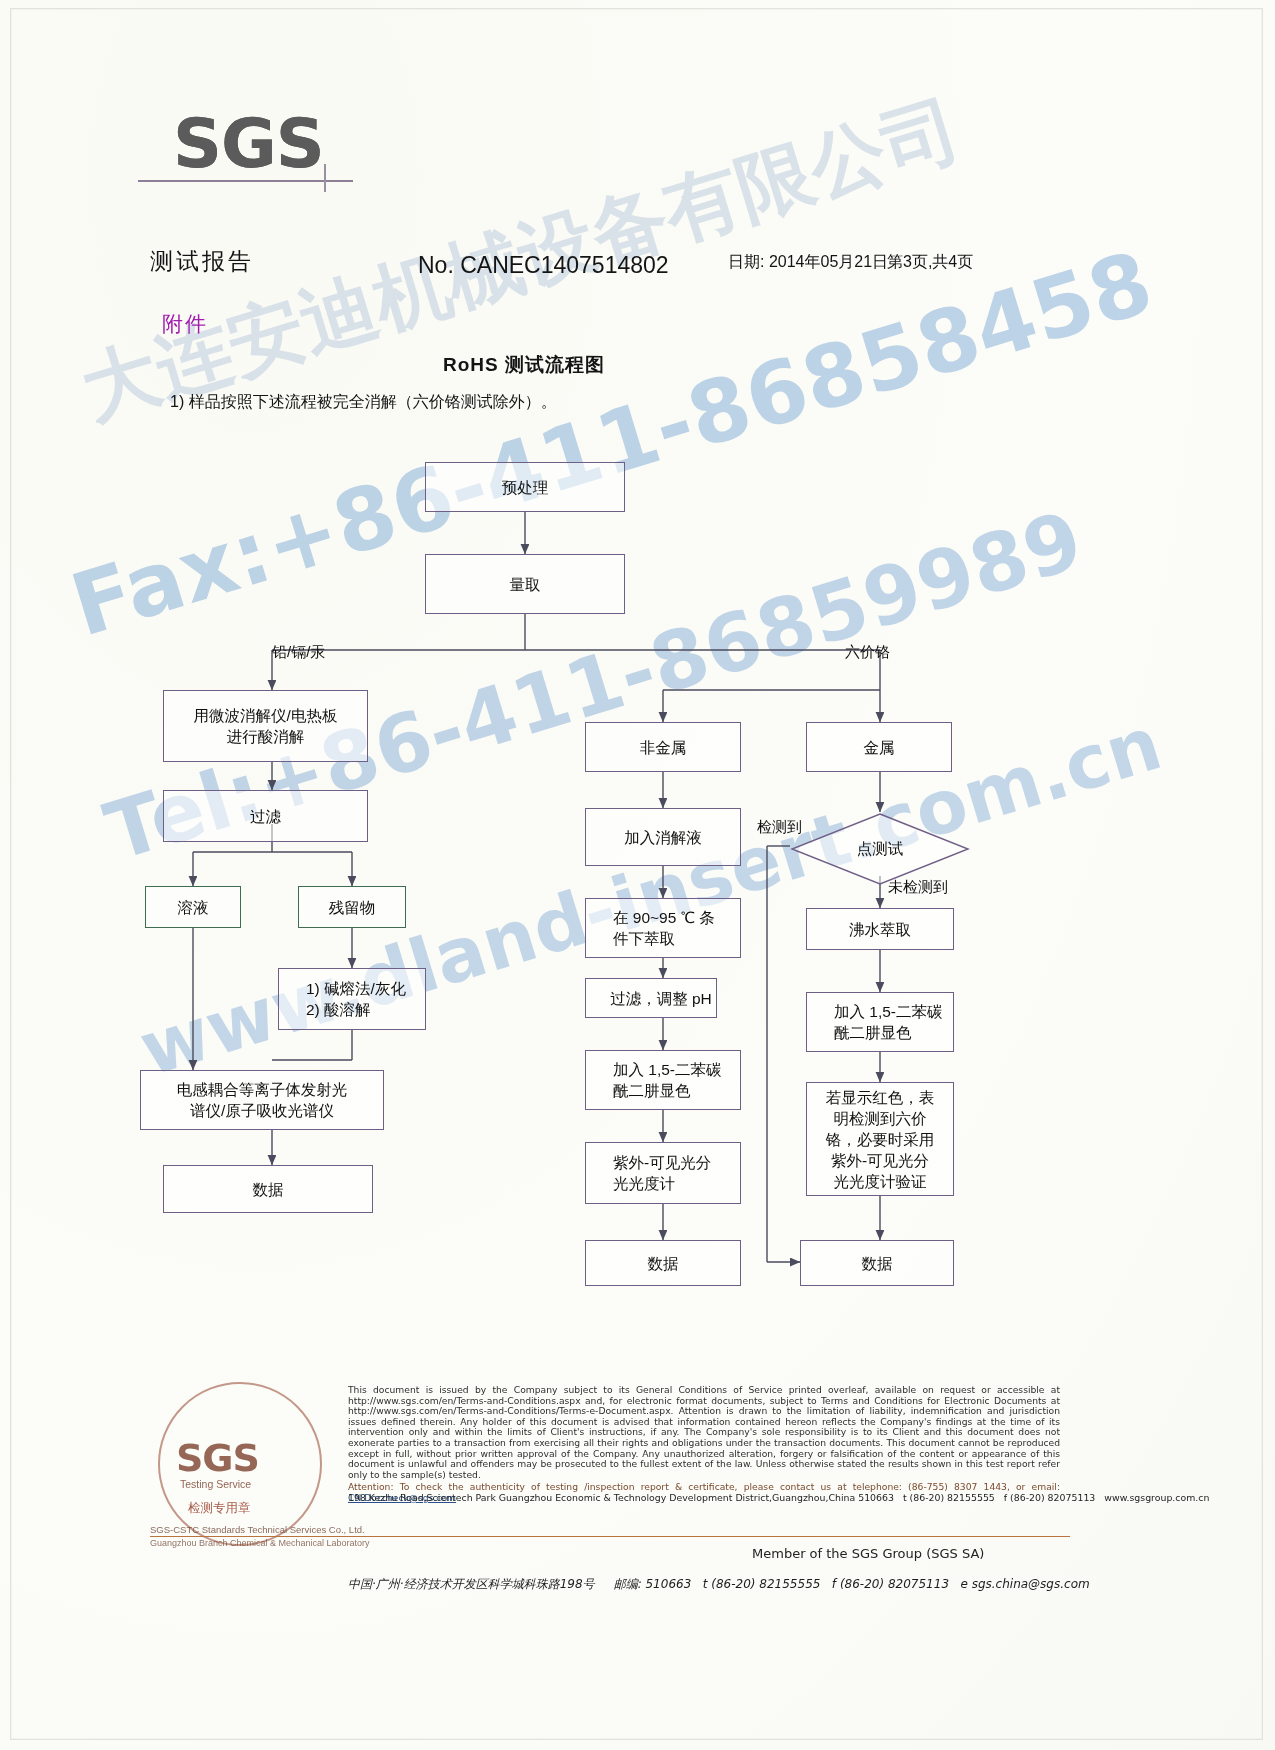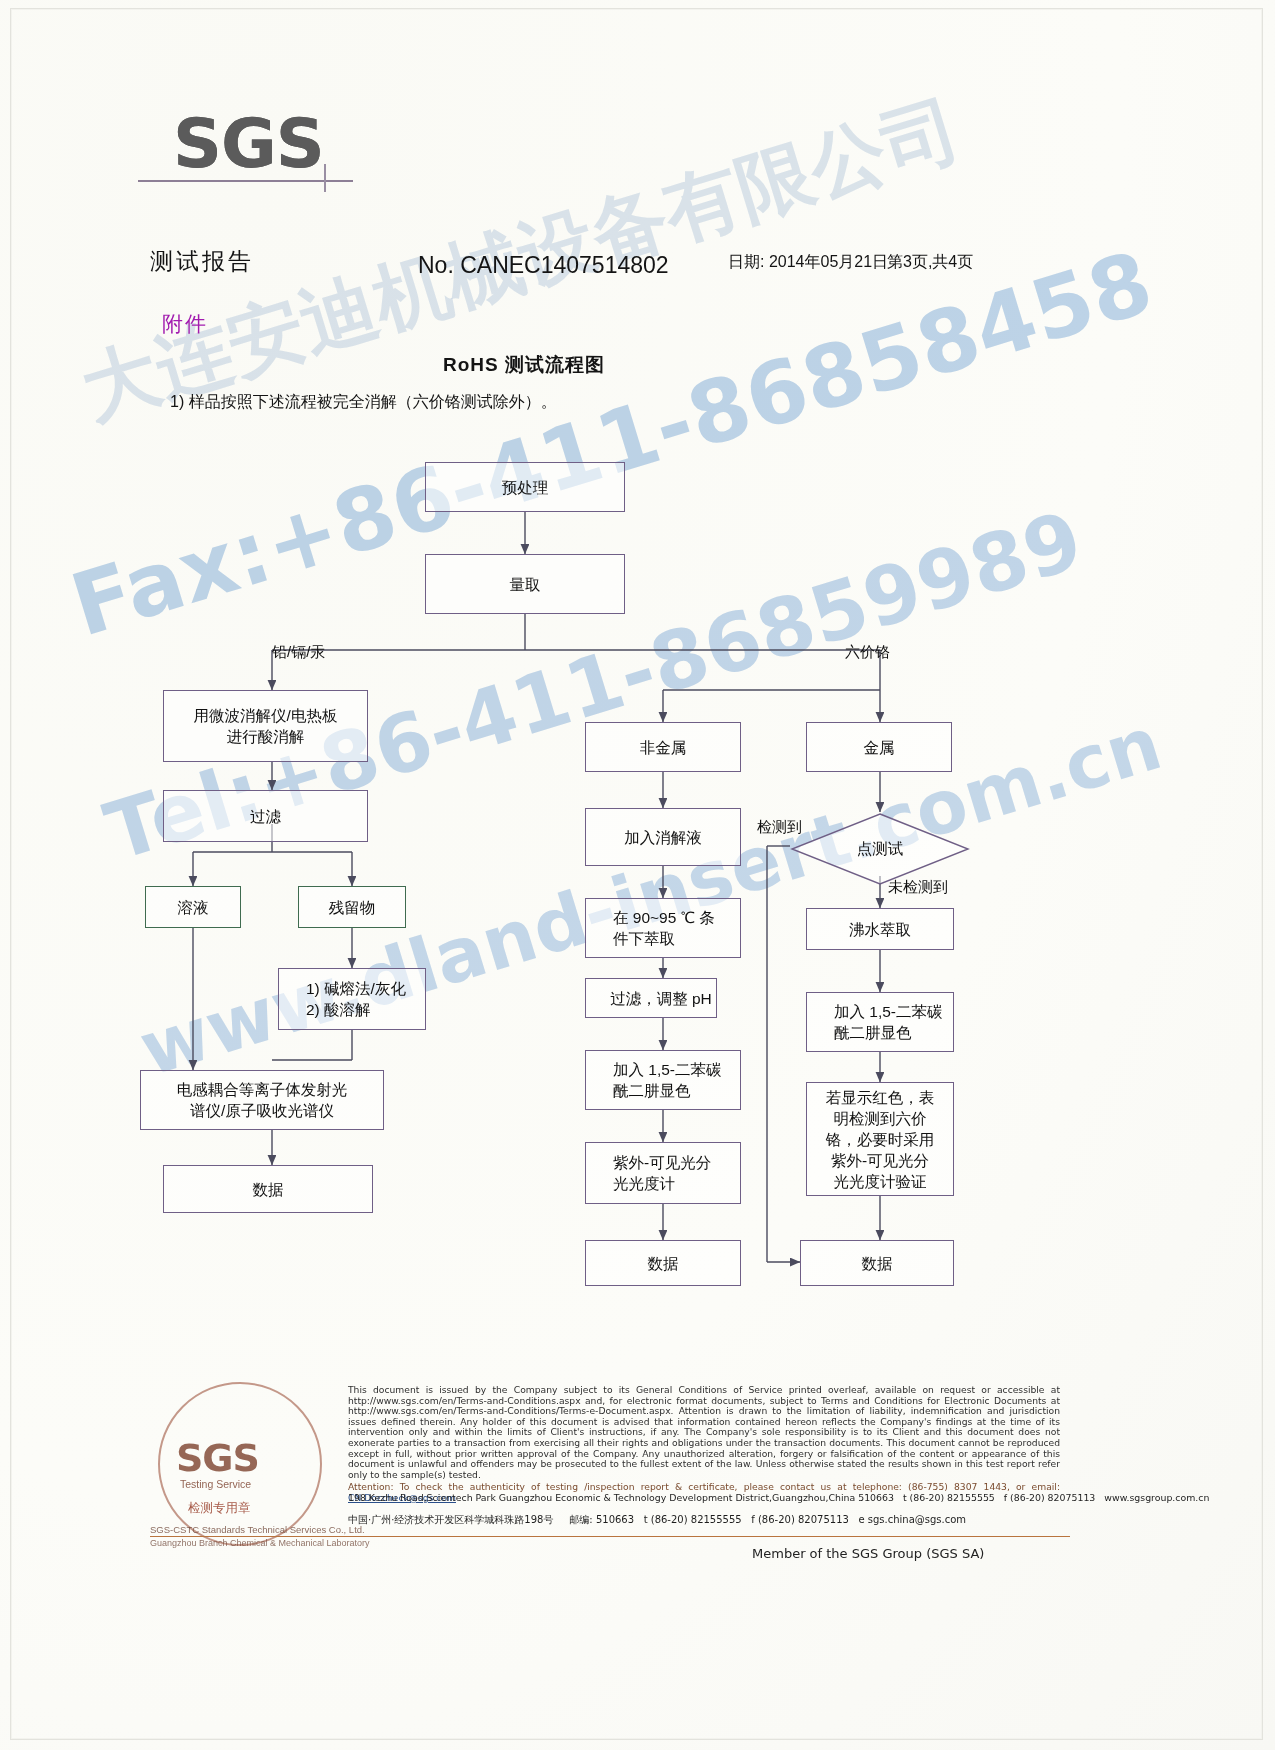--- a/index.html
+++ b/index.html
@@ -284,21 +284,21 @@
   .foot-line {
     position: absolute;
     left: 348px;
     width: 712px;
     font-size: 9.4px;
     color: #1d1d1d;
     font-family: "DejaVu Sans", sans-serif;
     white-space: nowrap;
   }
   .foot-line.l1 { top: 1492px; }
-  .foot-line.l2 { top: 1513px; font-size: 10px; }
+  .foot-line.l2 { top: 1576px; font-size: 12px; font-style: italic; }
   .foot-line .url { color: #1d1d1d; }
   .foot-rule {
     position: absolute;
     left: 150px;
     top: 1536px;
     width: 920px;
     height: 1px;
     background: #b9743e;
   }
   .member {

